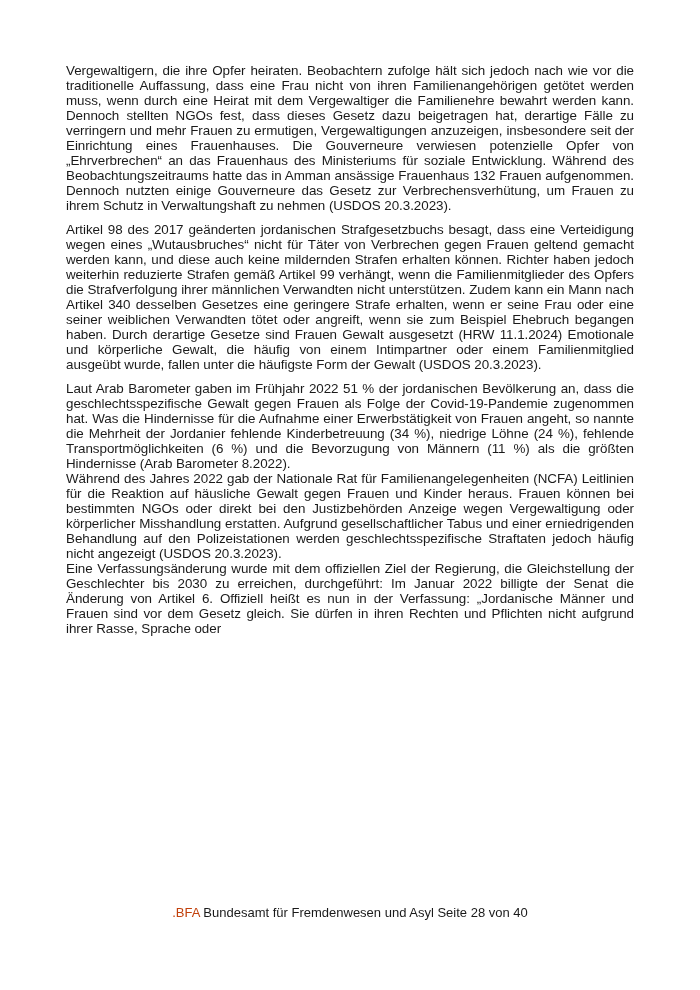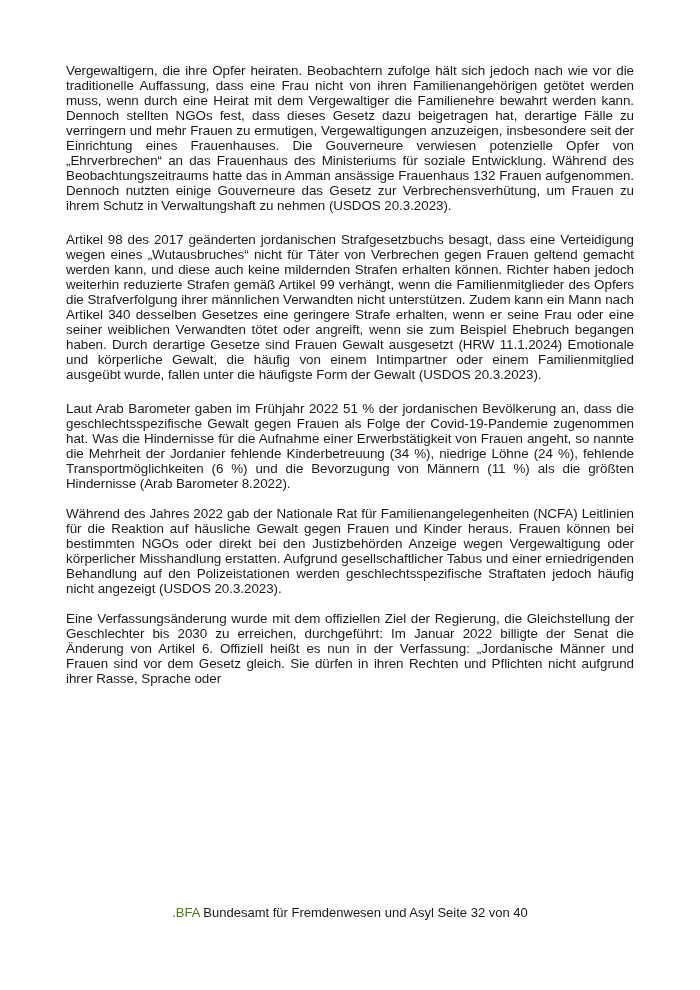--- a/index.html
+++ b/index.html
@@ -21,42 +21,42 @@
     top: 63px;
     width: 568px;
   }
   .para {
     margin: 0;
     font-size: 13.4px;
     line-height: 15px;
     text-align: justify;
     letter-spacing: -0.05px;
   }
-  .para + .para.gap { margin-top: 19px; }
-  .para + .para.nogap { margin-top: 15px; }
+  .para + .para.gap { margin-top: 9px; }
+  .para + .para.nogap { margin-top: 0; }
   .footer {
     position: absolute;
     left: 0;
     width: 700px;
     top: 905px;
     text-align: center;
     font-size: 13px;
     color: #1a1a1a;
   }
   .footer .brand {
-    color: #4d7c0f;
+    color: #c2410c;
   }
 </style>
 </head>
 <body>
 
 <div class="page">
   <p class="para">Vergewaltigern, die ihre Opfer heiraten. Beobachtern zufolge hält sich jedoch nach wie vor die traditionelle Auffassung, dass eine Frau nicht von ihren Familienangehörigen getötet werden muss, wenn durch eine Heirat mit dem Vergewaltiger die Familienehre bewahrt werden kann. Dennoch stellten NGOs fest, dass dieses Gesetz dazu beigetragen hat, derartige Fälle zu verringern und mehr Frauen zu ermutigen, Vergewaltigungen anzuzeigen, insbesondere seit der Einrichtung eines Frauenhauses. Die Gouverneure verwiesen potenzielle Opfer von „Ehrverbrechen“ an das Frauenhaus des Ministeriums für soziale Entwicklung. Während des Beobachtungszeitraums hatte das in Amman ansässige Frauenhaus 132 Frauen aufgenommen. Dennoch nutzten einige Gouverneure das Gesetz zur Verbrechensverhütung, um Frauen zu ihrem Schutz in Verwaltungshaft zu nehmen (USDOS 20.3.2023).</p>
   <p class="para gap">Artikel 98 des 2017 geänderten jordanischen Strafgesetzbuchs besagt, dass eine Verteidigung wegen eines „Wutausbruches“ nicht für Täter von Verbrechen gegen Frauen geltend gemacht werden kann, und diese auch keine mildernden Strafen erhalten können. Richter haben jedoch weiterhin reduzierte Strafen gemäß Artikel 99 verhängt, wenn die Familienmitglieder des Opfers die Strafverfolgung ihrer männlichen Verwandten nicht unterstützen. Zudem kann ein Mann nach Artikel 340 desselben Gesetzes eine geringere Strafe erhalten, wenn er seine Frau oder eine seiner weiblichen Verwandten tötet oder angreift, wenn sie zum Beispiel Ehebruch begangen haben. Durch derartige Gesetze sind Frauen Gewalt ausgesetzt (HRW 11.1.2024) Emotionale und körperliche Gewalt, die häufig von einem Intimpartner oder einem Familienmitglied ausgeübt wurde, fallen unter die häufigste Form der Gewalt (USDOS 20.3.2023).</p>
   <p class="para gap">Laut Arab Barometer gaben im Frühjahr 2022 51 % der jordanischen Bevölkerung an, dass die geschlechtsspezifische Gewalt gegen Frauen als Folge der Covid-19-Pandemie zugenommen hat. Was die Hindernisse für die Aufnahme einer Erwerbstätigkeit von Frauen angeht, so nannte die Mehrheit der Jordanier fehlende Kinderbetreuung (34 %), niedrige Löhne (24 %), fehlende Transportmöglichkeiten (6 %) und die Bevorzugung von Männern (11 %) als die größten Hindernisse (Arab Barometer 8.2022).</p>
   <p class="para nogap">Während des Jahres 2022 gab der Nationale Rat für Familienangelegenheiten (NCFA) Leitlinien für die Reaktion auf häusliche Gewalt gegen Frauen und Kinder heraus. Frauen können bei bestimmten NGOs oder direkt bei den Justizbehörden Anzeige wegen Vergewaltigung oder körperlicher Misshandlung erstatten. Aufgrund gesellschaftlicher Tabus und einer erniedrigenden Behandlung auf den Polizeistationen werden geschlechtsspezifische Straftaten jedoch häufig nicht angezeigt (USDOS 20.3.2023).</p>
   <p class="para nogap">Eine Verfassungsänderung wurde mit dem offiziellen Ziel der Regierung, die Gleichstellung der Geschlechter bis 2030 zu erreichen, durchgeführt: Im Januar 2022 billigte der Senat die Änderung von Artikel 6. Offiziell heißt es nun in der Verfassung: „Jordanische Männer und Frauen sind vor dem Gesetz gleich. Sie dürfen in ihren Rechten und Pflichten nicht aufgrund ihrer Rasse, Sprache oder</p>
 </div>
 
 <div class="footer">
   <span class="brand">.BFA</span>
-  <span>Bundesamt für Fremdenwesen und Asyl Seite 32 von 40</span>
+  <span>Bundesamt für Fremdenwesen und Asyl Seite 28 von 40</span>
 </div>
 
 </body></html>

